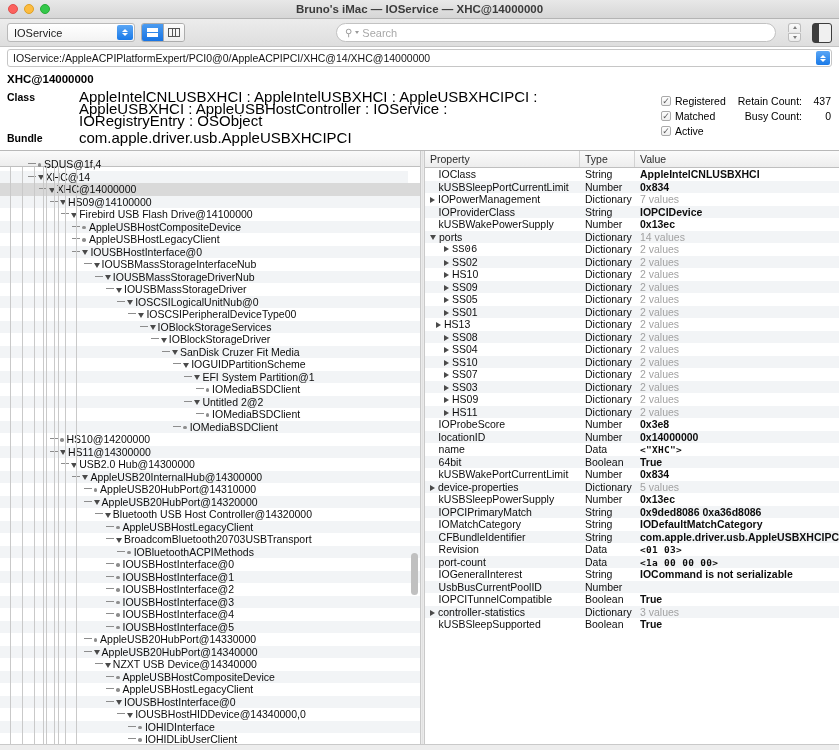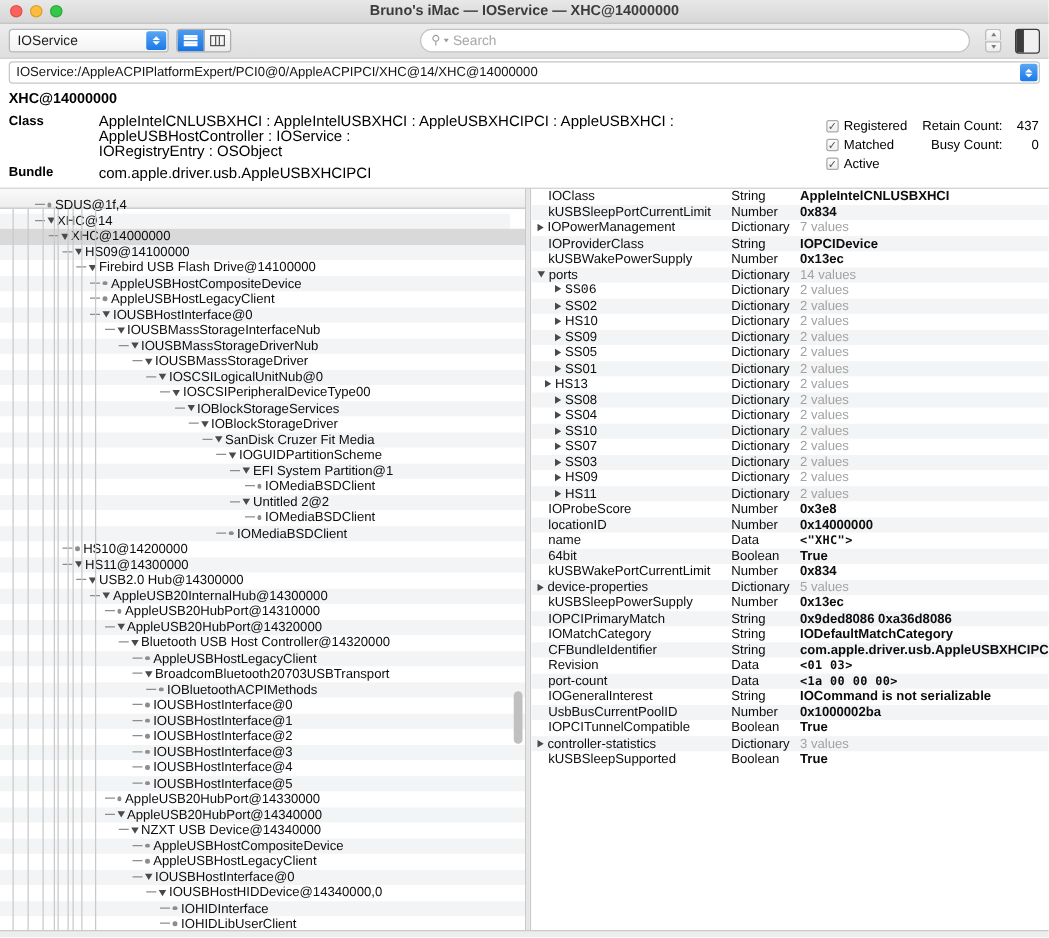--- a/index.html
+++ b/index.html
@@ -105,21 +105,21 @@
     align-items:center; justify-content:center; gap:1px;
   }
   .pathbar .arrows i.up   { border-left:3px solid transparent;border-right:3px solid transparent;border-bottom:3.5px solid #fff; }
   .pathbar .arrows i.down { border-left:3px solid transparent;border-right:3px solid transparent;border-top:3.5px solid #fff; }
 
   
   .infohead { flex: 0 0 auto; padding: 2px 0 5px 0; position: relative; background:#fff; }
   .obj-name { font-size: 11.5px; font-weight: bold; color: #000; padding: 0 0 6px 7px; }
   .info-row { display: flex; padding: 0 0 1px 7px; line-height: 12px; }
   .info-label { width: 72px; flex: 0 0 72px; font-weight: bold; font-size: 10.5px; color: #000; }
-  .info-val { font-size: 12px; color: #000; max-width: 560px; }
+  .info-val { font-size: 15px; color: #000; max-width: 560px; }
   .info-val .cont { display:block; }
   .checks { position: absolute; right: 8px; top: 24px; display: flex; gap: 12px; }
   .chk-col { display: flex; flex-direction: column; gap: 3px; }
   .chk { display: flex; align-items: center; gap: 4px; font-size: 10.5px; color: #000; }
   .cbox { width: 10px; height: 10px; border: 1px solid #a9a9a9; border-radius: 2px;
           background: linear-gradient(to bottom,#fdfdfd,#efefef);
           display: flex; align-items: center; justify-content: center;
           font-size: 9px; color: #5a5a5a; line-height: 1; }
   .cnt-col { display: flex; flex-direction: column; gap: 3px; }
   .cnt-row { display: flex; font-size: 10.5px; color: #000; justify-content: flex-end; gap: 5px; }
@@ -492,20 +492,25 @@
           <div class="vline" style="left: 76px; top: 16px;"></div>
         </div>
       <div class="vscroll">
         <div class="vthumb" id="tree-thumb" style="top: 385px; height: 42px;"></div>
       </div>
     </div>
 
     <div class="splitter"></div>
 
     <div class="pane-right">
+      <div class="phead">
+        <div class="col-prop">Property</div>
+        <div class="col-type">Type</div>
+        <div class="col-val">Value</div>
+      </div>
       <div id="prop-rows">
           <div class="prow">
             <div class="col-prop" style="padding-left: 5px;"><span style="display: inline-block; width: 8.6px;"></span><span class="pname">IOClass</span></div>
             <div class="col-type">String</div>
             <div class="col-val"><span class="pval bold">AppleIntelCNLUSBXHCI</span></div>
           </div>
           <div class="prow alt">
             <div class="col-prop" style="padding-left: 5px;"><span style="display: inline-block; width: 8.6px;"></span><span class="pname">kUSBSleepPortCurrentLimit</span></div>
             <div class="col-type">Number</div>
             <div class="col-val"><span class="pval bold">0x834</span></div>
@@ -661,21 +666,20 @@
             <div class="col-val"><span class="pval bold mono">&lt;1a 00 00 00&gt;</span></div>
           </div>
           <div class="prow">
             <div class="col-prop" style="padding-left: 5px;"><span style="display: inline-block; width: 8.6px;"></span><span class="pname">IOGeneralInterest</span></div>
             <div class="col-type">String</div>
             <div class="col-val"><span class="pval bold">IOCommand is not serializable</span></div>
           </div>
           <div class="prow alt">
             <div class="col-prop" style="padding-left: 5px;"><span style="display: inline-block; width: 8.6px;"></span><span class="pname">UsbBusCurrentPoolID</span></div>
             <div class="col-type">Number</div>
-            <div class="col-val"><span class="pval bold">0x1000002ba</span></div>
           </div>
           <div class="prow">
             <div class="col-prop" style="padding-left: 5px;"><span style="display: inline-block; width: 8.6px;"></span><span class="pname">IOPCITunnelCompatible</span></div>
             <div class="col-type">Boolean</div>
             <div class="col-val"><span class="pval bold">True</span></div>
           </div>
           <div class="prow alt">
             <div class="col-prop" style="padding-left: 5px;"><span class="disc closed" style="margin-right: 3px;"></span><span class="pname">controller-statistics</span></div>
             <div class="col-type">Dictionary</div>
             <div class="col-val"><span class="pval gray">3 values</span></div>

